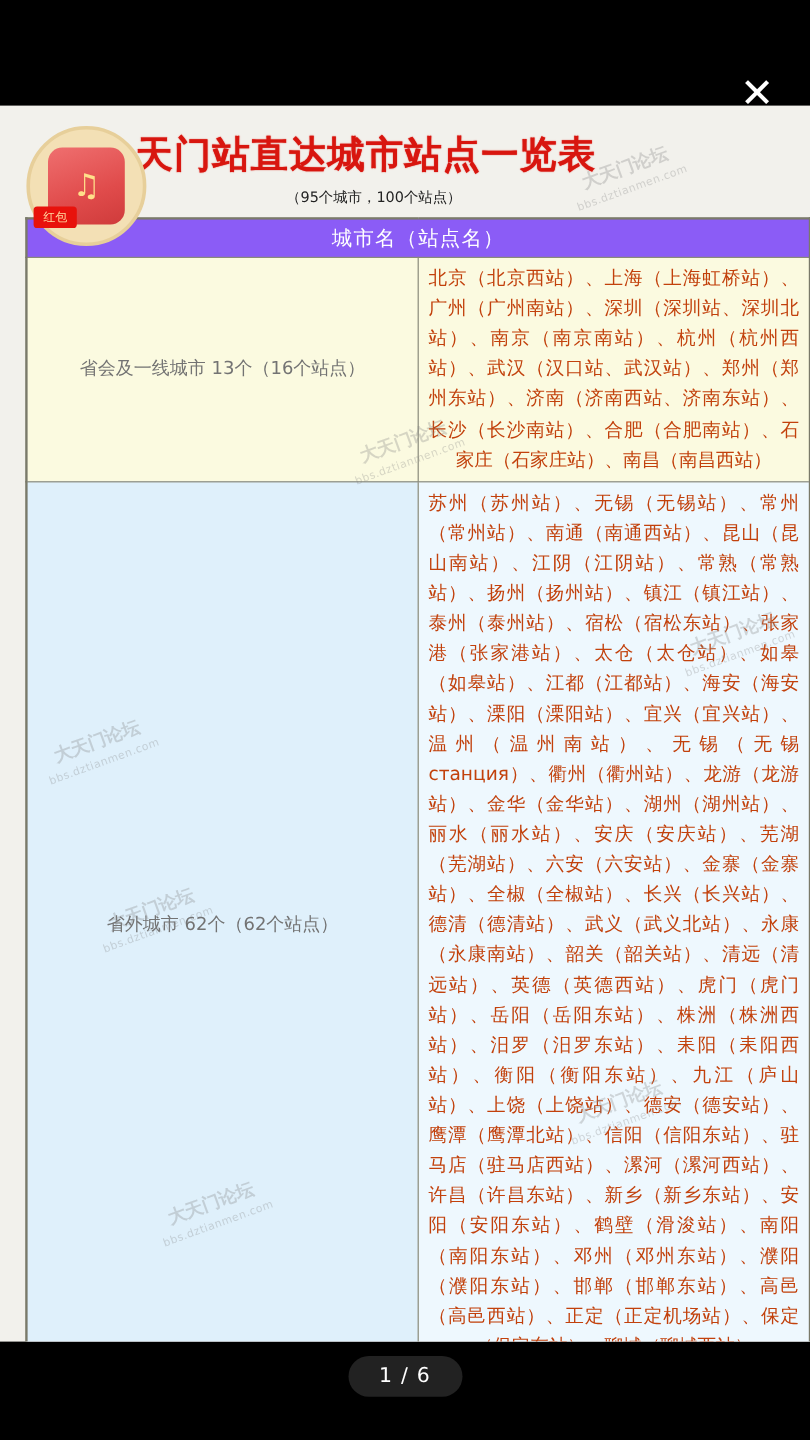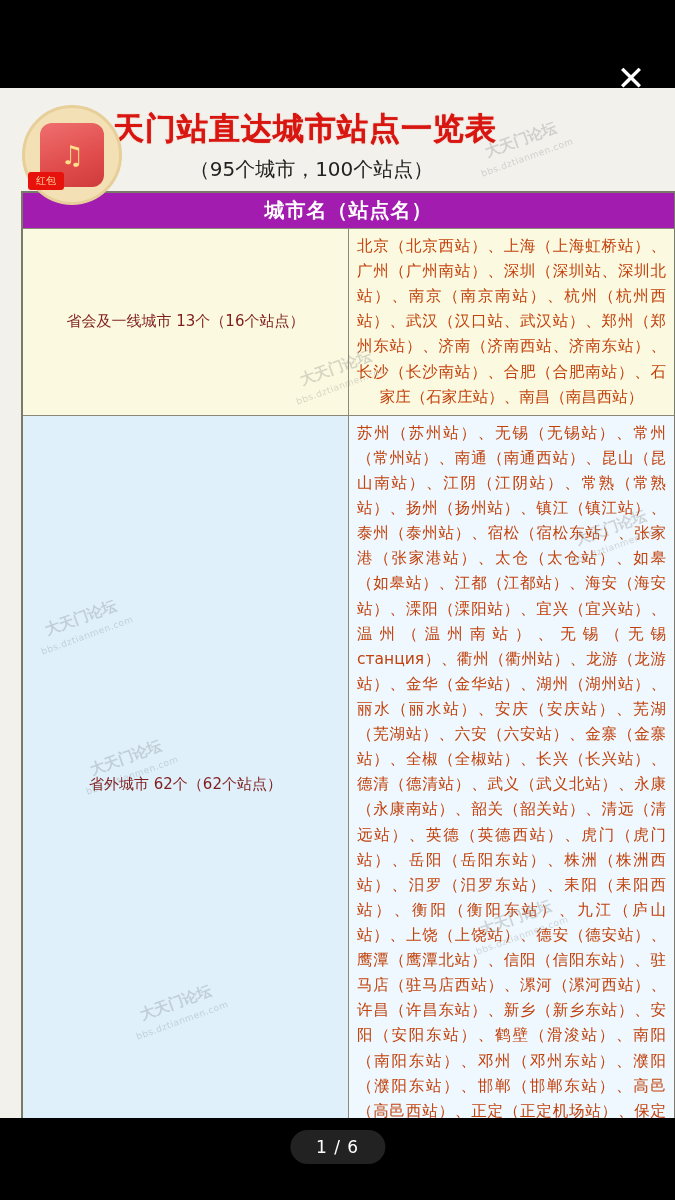--- a/index.html
+++ b/index.html
@@ -55,54 +55,54 @@
     font-size: 31px;
     font-weight: bold;
     color: #d8160f;
     letter-spacing: 1px;
     padding-top: 8px;
     font-family: "DejaVu Sans", "Liberation Sans", sans-serif;
     text-shadow: 0 0 1px #d8160f;
   }
   .subtitle {
     text-align: center;
-    font-size: 20px;
+    font-size: 12px;
     color: #222;
     margin-top: 6px;
     margin-bottom: 8px;
     margin-left: 13px;
   }
   .table {
     margin: 0 9px;
     border: 2px solid #7a7a6a;
     border-collapse: collapse;
     width: 655px;
     box-sizing: border-box;
     table-layout: fixed;
   }
   .table td, .table th {
     border: 1px solid #8a8a7a;
     vertical-align: middle;
   }
   .hdr {
-    background: #a21caf;
+    background: #8b5cf6;
     color: #ffffff;
-    font-size: 20px;
-    font-weight: bold;
+    font-size: 17px;
+    font-weight: normal;
     text-align: center;
     padding: 4px 0;
     letter-spacing: 1px;
   }
   .cat {
     width: 100px;
     text-align: center;
     font-size: 15px;
     line-height: 1.55;
     padding: 4px 3px;
-    color: #7f1d1d;
+    color: #737373;
     font-weight: normal;
   }
   .cells {
     font-size: 15.5px;
     line-height: 1.62;
     text-align: justify;
     text-align-last: center;
     padding: 5px 8px;
     color: #c2410c;
   }

